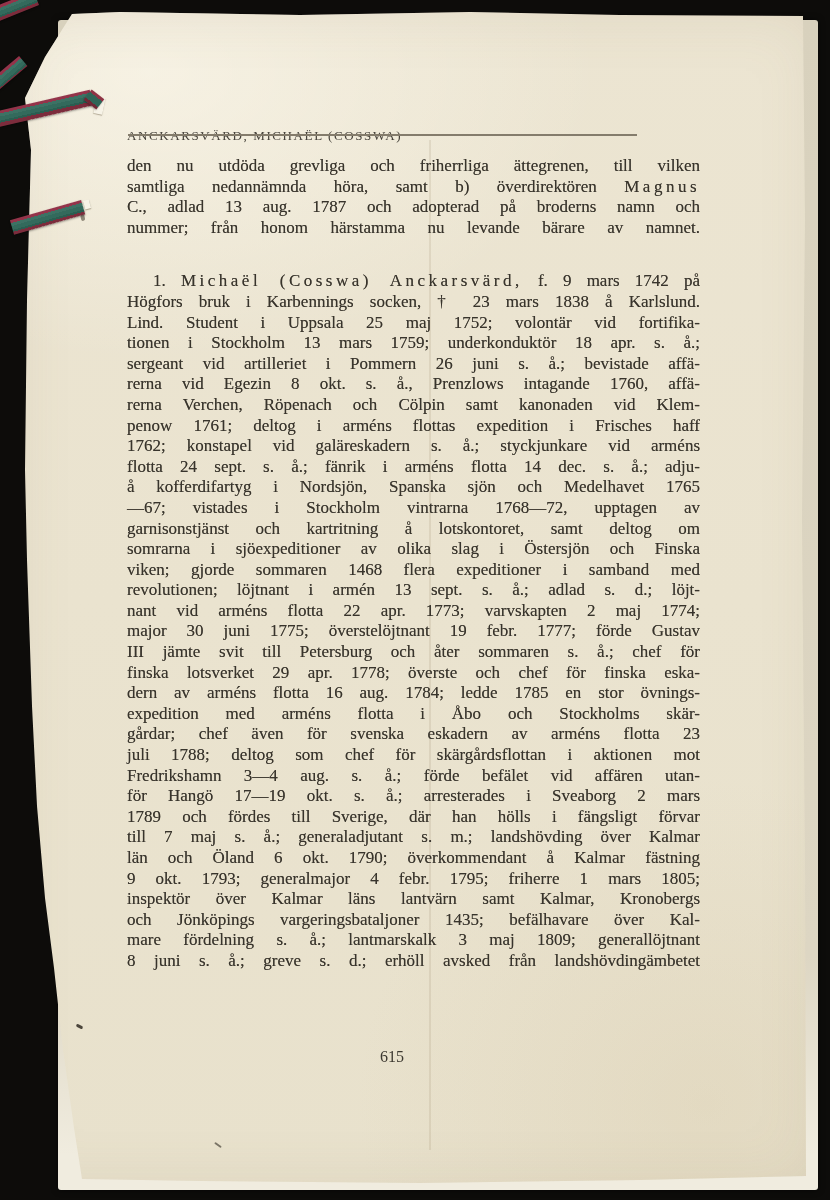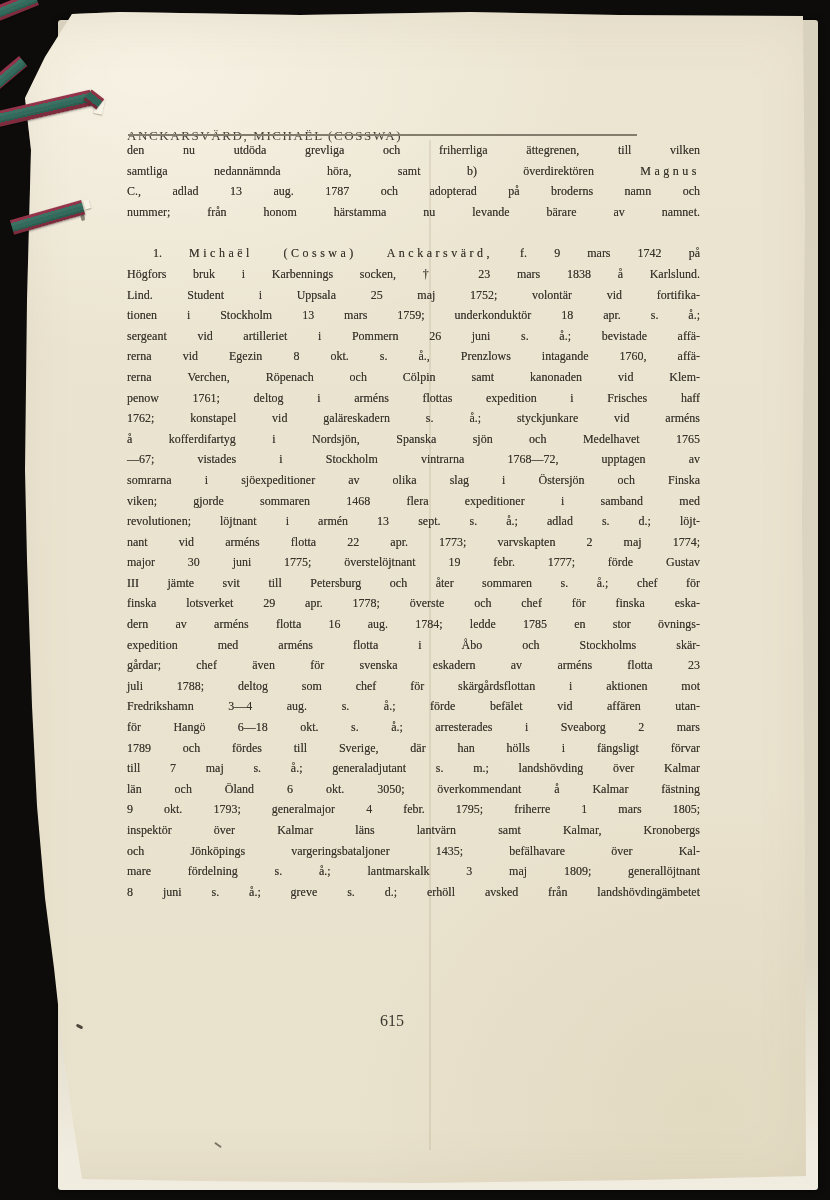--- a/index.html
+++ b/index.html
@@ -78,32 +78,32 @@
     position:absolute;left:127px;top:128px;width:573px;
     text-align:left;
     font-size:13px;letter-spacing:1.6px;
     color:#45413a;
   }
   .header-rule{
     position:absolute;left:128px;top:134px;width:509px;height:2px;
     background:#847c6c;
   }
   #body-text{
-    position:absolute;left:127px;top:140px;width:573px;
+    position:absolute;left:127px;top:156px;width:573px;
     color:#38342c;
-    font-size:12px;line-height:20.6px;
+    font-size:17px;line-height:20.6px;
     word-spacing:1px;
     text-shadow:0 0 .4px rgba(56,52,44,.6);
   }
-  .para + .para{margin-top:21px;}
+  .para + .para{margin-top:33px;}
   .line{text-align:justify;text-align-last:justify;text-justify:inter-word;}
   .line.indent{padding-left:26px;}
   .spaced{letter-spacing:3.5px;}
   .page-number{
-    position:absolute;left:127px;top:1012px;width:530px;
+    position:absolute;left:127px;top:1048px;width:530px;
     text-align:center;font-size:16px;color:#3c3830;
   }
 </style>
 </head>
 <body>
 
 <div class="under-sheet"></div>
 
 <div class="page">
   <div class="crease"></div>
@@ -123,38 +123,40 @@
       <div class="para">
         <div class="line indent"><span>1.  </span><span class="spaced">Michaël (Cosswa) Anckarsvärd,</span><span> f. 9 mars 1742 på</span></div>
         <div class="line"><span>Högfors bruk i Karbennings socken, † 23 mars 1838 å Karlslund.</span></div>
         <div class="line"><span>Lind.  Student i Uppsala 25 maj 1752; volontär vid fortifika-</span></div>
         <div class="line"><span>tionen i Stockholm 13 mars 1759; underkonduktör 18 apr. s. å.;</span></div>
         <div class="line"><span>sergeant vid artilleriet i Pommern 26 juni s. å.; bevistade affä-</span></div>
         <div class="line"><span>rerna vid Egezin 8 okt. s. å., Prenzlows intagande 1760, affä-</span></div>
         <div class="line"><span>rerna Verchen, Röpenach och Cölpin samt kanonaden vid Klem-</span></div>
         <div class="line"><span>penow 1761; deltog i arméns flottas expedition i Frisches haff</span></div>
         <div class="line"><span>1762; konstapel vid galäreskadern s. å.; styckjunkare vid arméns</span></div>
+        <div class="line"><span>flotta 24 sept. s. å.; fänrik i arméns flotta 14 dec. s. å.; adju-</span></div>
         <div class="line"><span>å kofferdifartyg i Nordsjön, Spanska sjön och Medelhavet 1765</span></div>
         <div class="line"><span>—67; vistades i Stockholm vintrarna 1768—72, upptagen av</span></div>
+        <div class="line"><span>garnisonstjänst och kartritning å lotskontoret, samt deltog om</span></div>
         <div class="line"><span>somrarna i sjöexpeditioner av olika slag i Östersjön och Finska</span></div>
         <div class="line"><span>viken; gjorde sommaren 1468 flera expeditioner i samband med</span></div>
         <div class="line"><span>revolutionen; löjtnant i armén 13 sept. s. å.; adlad s. d.; löjt-</span></div>
         <div class="line"><span>nant vid arméns flotta 22 apr. 1773; varvskapten 2 maj 1774;</span></div>
         <div class="line"><span>major 30 juni 1775; överstelöjtnant 19 febr. 1777; förde Gustav</span></div>
         <div class="line"><span>III jämte svit till Petersburg och åter sommaren s. å.; chef för</span></div>
         <div class="line"><span>finska lotsverket 29 apr. 1778; överste och chef för finska eska-</span></div>
         <div class="line"><span>dern av arméns flotta 16 aug. 1784; ledde 1785 en stor övnings-</span></div>
         <div class="line"><span>expedition med arméns flotta i Åbo och Stockholms skär-</span></div>
         <div class="line"><span>gårdar; chef även för svenska eskadern av arméns flotta 23</span></div>
         <div class="line"><span>juli 1788; deltog som chef för skärgårdsflottan i aktionen mot</span></div>
         <div class="line"><span>Fredrikshamn 3—4 aug. s. å.; förde befälet vid affären utan-</span></div>
-        <div class="line"><span>för Hangö 6—18 okt. s. å.; arresterades i Sveaborg 2 mars</span></div>
+        <div class="line"><span>för Hangö 17—19 okt. s. å.; arresterades i Sveaborg 2 mars</span></div>
         <div class="line"><span>1789 och fördes till Sverige, där han hölls i fängsligt förvar</span></div>
         <div class="line"><span>till 7 maj s. å.; generaladjutant s. m.; landshövding över Kalmar</span></div>
-        <div class="line"><span>län och Öland 6 okt. 3050; överkommendant å Kalmar fästning</span></div>
+        <div class="line"><span>län och Öland 6 okt. 1790; överkommendant å Kalmar fästning</span></div>
         <div class="line"><span>9 okt. 1793; generalmajor 4 febr. 1795; friherre 1 mars 1805;</span></div>
         <div class="line"><span>inspektör över Kalmar läns lantvärn samt Kalmar, Kronobergs</span></div>
         <div class="line"><span>och Jönköpings vargeringsbataljoner 1435; befälhavare över Kal-</span></div>
         <div class="line"><span>mare fördelning s. å.; lantmarskalk 3 maj 1809; generallöjtnant</span></div>
         <div class="line"><span>8 juni s. å.; greve s. d.; erhöll avsked från landshövdingämbetet</span></div>
       </div>
     </div>
 
   <div class="page-number">615</div>
 

